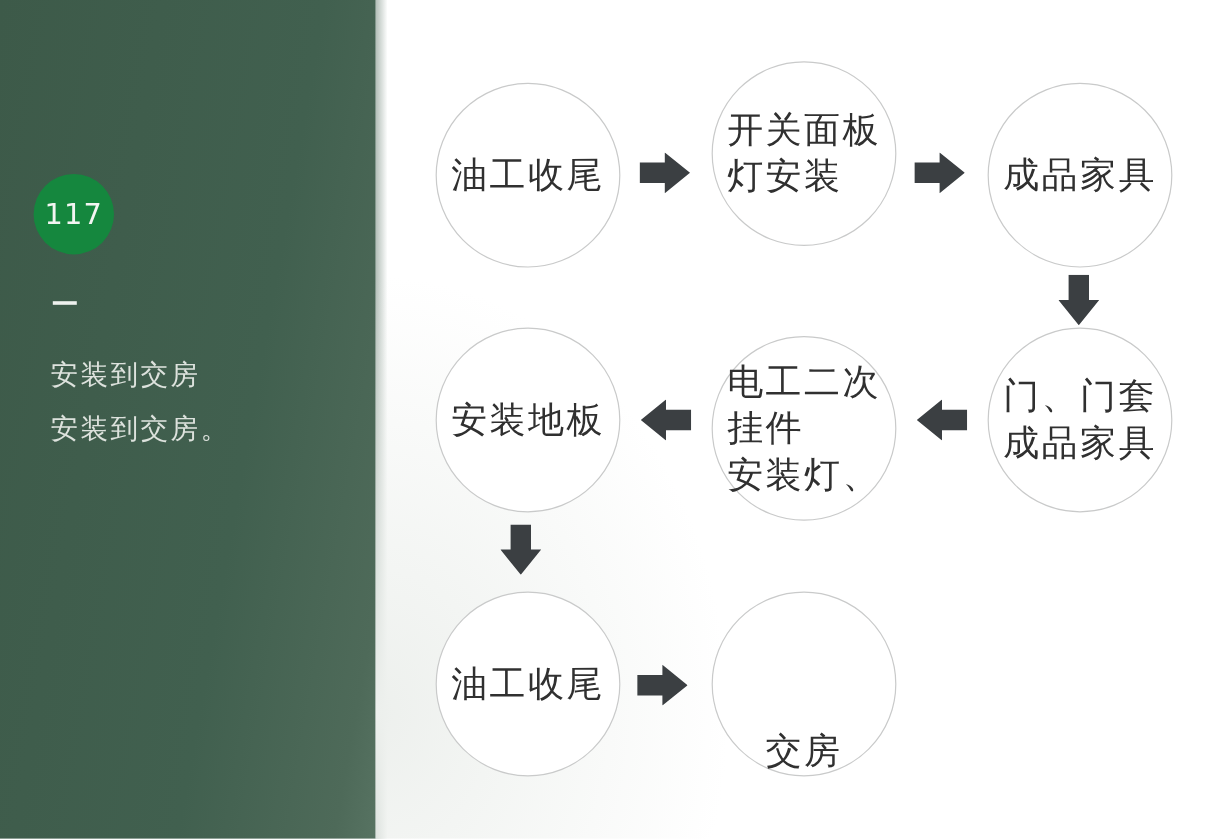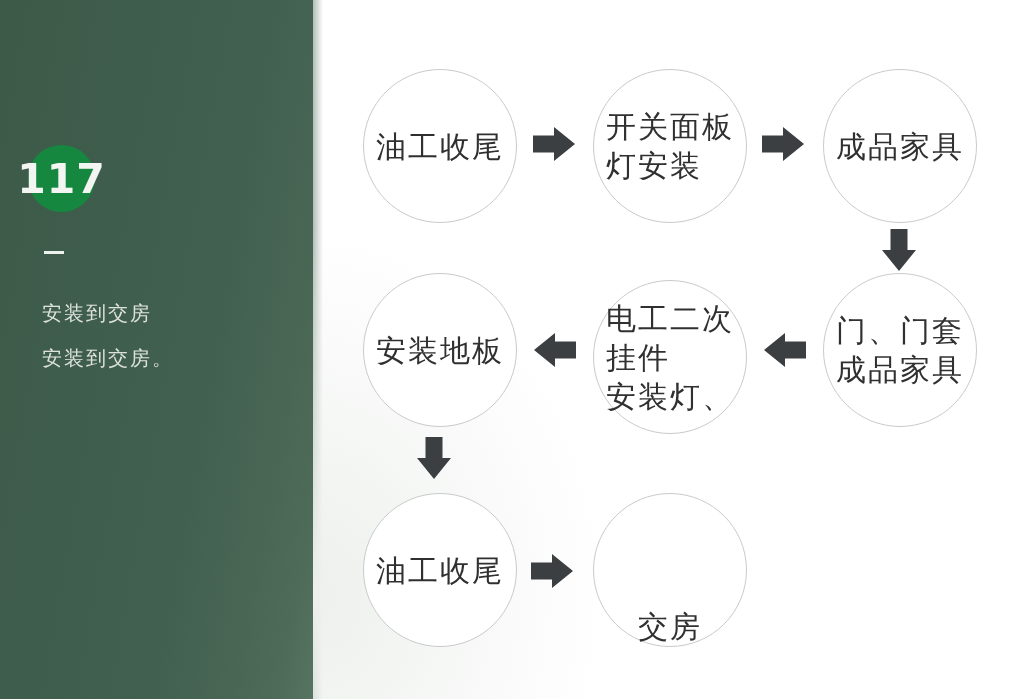--- a/index.html
+++ b/index.html
@@ -40,43 +40,43 @@
     width: 67px; height: 67px;
     border-radius: 50%;
     background: #15873e;
     display: flex;
     align-items: center;
     justify-content: center;
     flex: 0 0 auto;
   }
   .badge span {
     color: #f2f5f2;
-    font-size: 41px;
-    font-weight: bold;
+    font-size: 24px;
+    font-weight: normal;
     letter-spacing: 1px;
   }
   .page-title {
     margin-left: 21px;
     color: #ffffff;
     font-size: 33px;
     font-weight: bold;
     letter-spacing: 3px;
     white-space: nowrap;
   }
   .dash {
     position: absolute;
     left: 44px; top: 251px;
     width: 20px; height: 3px;
     background: #eef1ee;
   }
   .description {
     position: absolute;
     left: 42px; top: 291px;
     color: #dde2dd;
-    font-size: 20px;
+    font-size: 23px;
     line-height: 45px;
     letter-spacing: 2px;
   }
 
   
   .canvas {
     position: absolute;
     left: 313px; top: 0;
     width: 711px; height: 699px;
   }
@@ -108,21 +108,21 @@
   }
 
   .arrow {
     position: absolute;
     display: block;
     line-height: 0;
   }
 
   
   .n1 { left:  50px; top:  69px; }
-  .n2 { left: 280px; top:  69px; }
+  .n2 { left: 280px; top:  51px; }
   .n3 { left: 510px; top:  69px; }
   .n4 { left: 510px; top: 273px; }
   .n5 { left: 280px; top: 280px; justify-content: center; }
   .n6 { left:  50px; top: 273px; }
   .n7 { left:  50px; top: 493px; }
   .n8 { left: 280px; top: 493px; align-items: flex-end; }
 
   
   .a1 { left: 220px; top: 127px; }
   .a2 { left: 449px; top: 127px; }

